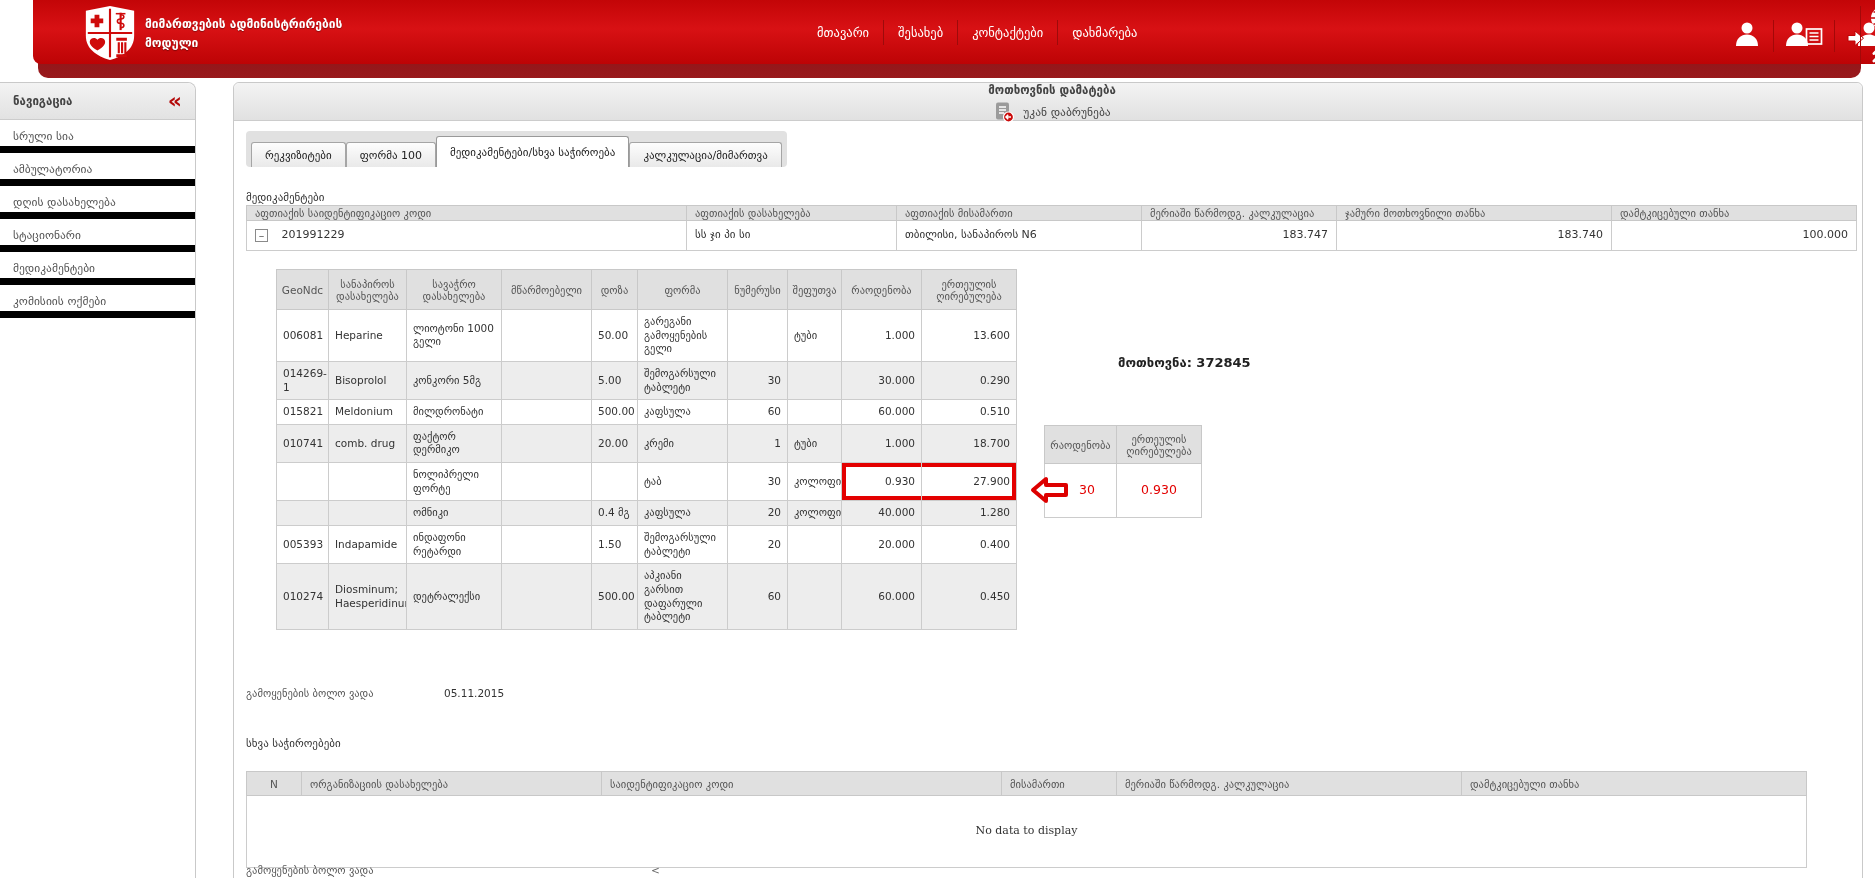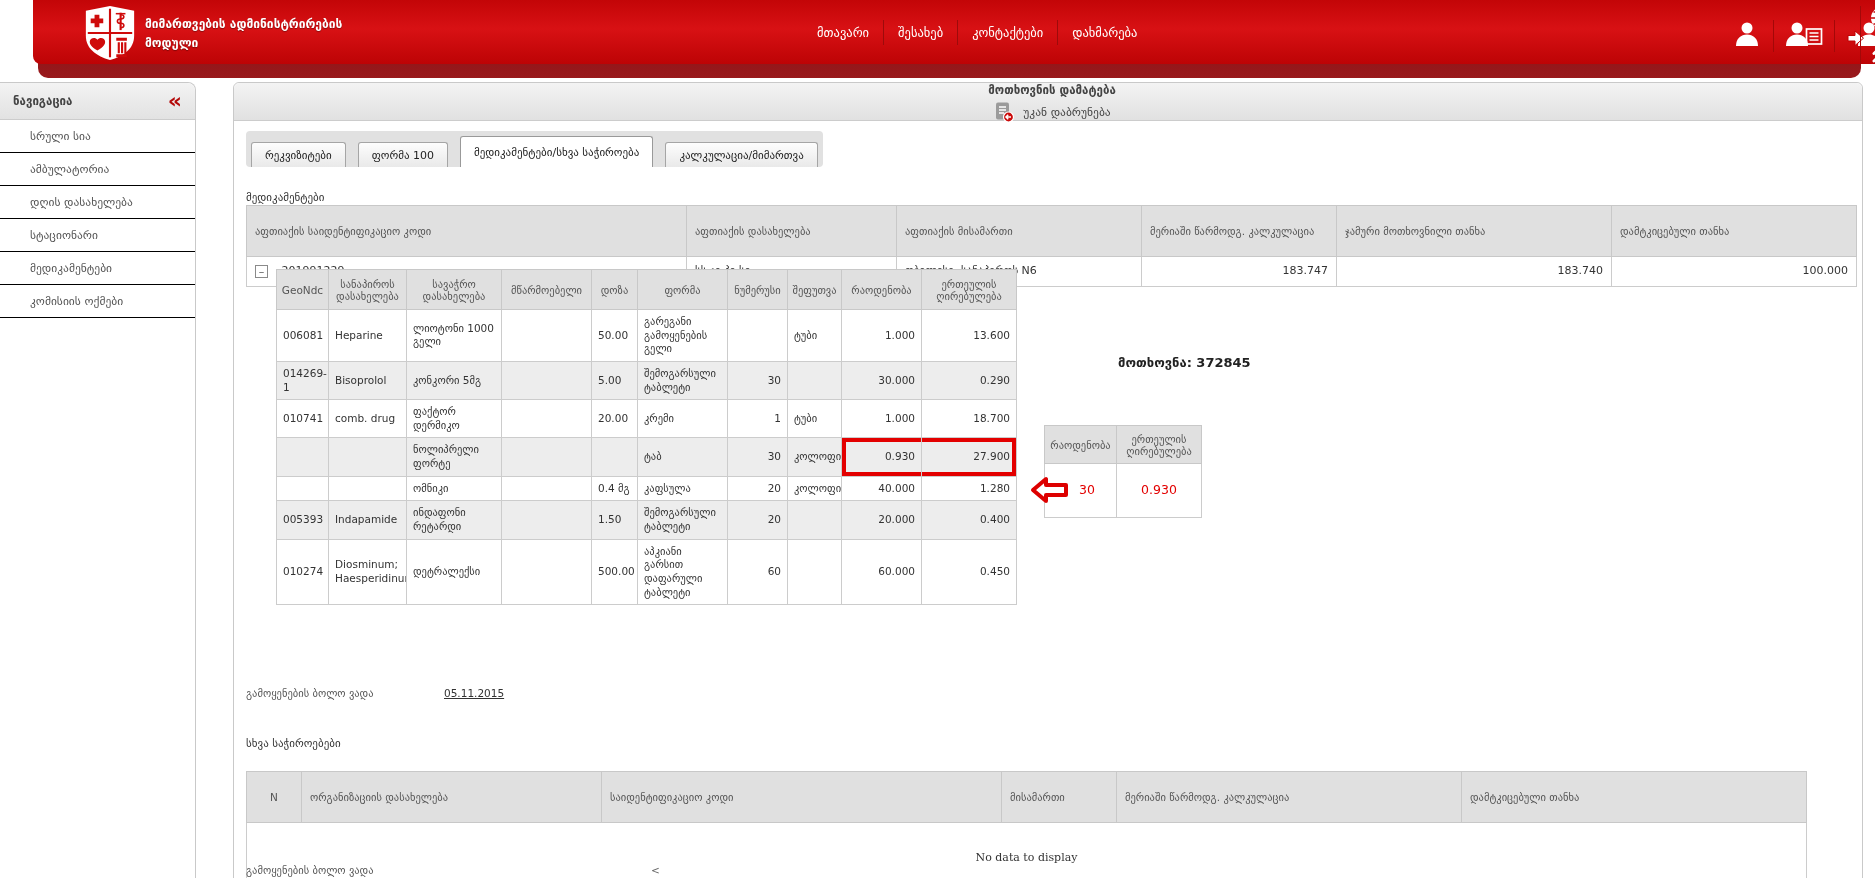--- a/index.html
+++ b/index.html
@@ -29,46 +29,46 @@
   .chev-box{ position:absolute; left:1838px; top:44px; cursor:pointer; }
 
   
   .sidebar{ position:absolute; left:0; top:82px; width:196px; height:877px;
     background:#fff; border:1px solid #c9c9c9; border-left:none; border-radius:0 8px 8px 0; }
   .sidebar-header{ height:37px; display:flex; align-items:center; justify-content:space-between;
     padding:0 13px; background:linear-gradient(180deg,#f3f3f3,#e2e2e2);
     border-bottom:1px solid #ccc; border-radius:0 8px 0 0;
     font-size:11.5px; font-weight:bold; color:#444; }
   .collapse-glyph{ color:#b30909; font-size:22px; font-weight:bold; line-height:20px; cursor:pointer; }
-  .side-item{ height:33px; line-height:33px; padding-left:30px; font-size:11.5px; color:#555;
-    border-bottom:1px solid #000000; cursor:pointer; background:#fff; }
+  .side-item{ height:33px; line-height:33px; padding-left:13px; font-size:11.5px; color:#555;
+    border-bottom:7px solid #000000; cursor:pointer; background:#fff; }
 
   
   .main{ position:absolute; left:233px; top:82px; width:1630px; height:800px;
     background:#fff; border:1px solid #c9c9c9; border-radius:6px 6px 0 0; }
   .main-header{ height:38px; display:flex; align-items:center; justify-content:space-between;
     padding:0 10px 0 18px; background:linear-gradient(180deg,#f3f3f3,#e1e1e1);
     border-bottom:1px solid #ccc; border-radius:6px 6px 0 0;
     font-size:11.5px; font-weight:bold; color:#444;flex-direction:column; }
   .back-btn{ display:flex; align-items:center; gap:8px; font-size:11.5px; font-weight:normal;
     color:#444; cursor:pointer; padding:4px 8px; }
 
   .tab-strip{ position:absolute; left:12px; top:48px; display:inline-flex; align-items:flex-end;
-    gap:12px; background:#e1e1e1; border-radius:4px; padding:5px 5px 0 5px; }
+    gap:0; background:#e1e1e1; border-radius:4px; padding:5px 5px 0 5px; }
   .tab{ background:linear-gradient(180deg,#fdfdfd,#e9e9e9); border:1px solid #a5a5a5;
     border-bottom:none; border-radius:3px 3px 0 0; height:25px; line-height:25px;
     padding:0 13px; font-size:11px; color:#222; cursor:pointer; white-space:nowrap; }
   .tab.active{ background:#fff; height:31px; line-height:31px; border-color:#999; }
 
   .section-label{ position:absolute; left:12px; font-size:11px; color:#333; }
 
   
   table{ border-collapse:collapse; table-layout:fixed; }
   th{ background:#e0e0e0; color:#555; font-weight:normal; font-size:10.5px;
-    border:1px solid #c8c8c8; padding:19px 8px; text-align:left; }
+    border:1px solid #c8c8c8; padding:1px 8px; text-align:left; }
   td{ border:1px solid #ccc; font-size:10.5px; color:#333; padding:4px 8px;
     vertical-align:middle; line-height:1.3; background:#fff; overflow:hidden; }
   .num{ text-align:right; }
 
   .pharmacy-table{ position:absolute; left:12px; top:122px; width:1610px; }
   .pharmacy-table td{ height:30px; font-size:11px; }
   .collapse-box{ display:inline-block; width:13px; height:13px; line-height:11px;
     border:1px solid #8a8a8a; background:#fff; color:#555; font-size:11px;
     text-align:center; margin-right:10px; vertical-align:middle; cursor:pointer; }
 
@@ -84,21 +84,21 @@
 
   .annotation-wrap{ position:absolute; left:810px; top:342px; width:157px; }
   .annotation-table{ width:157px; }
   .annotation-table th{ text-align:center; vertical-align:middle; padding:4px 2px; height:38px; }
   .annotation-table td{ height:54px; color:#e30000; font-size:12.5px; }
   .annotation-qty{ padding-left:34px; }
   .annotation-cost{ text-align:center; }
   .arrow-annot{ position:absolute; left:-14px; top:50px; }
 
   .expiry-row{ position:absolute; left:12px; font-size:10.5px; color:#555; }
-  .expiry-row .val{ position:absolute; left:198px; top:0; color:#333; white-space:nowrap;text-decoration:underline; }
+  .expiry-row .val{ position:absolute; left:198px; top:0; color:#333; white-space:nowrap; }
   .expiry-row .marker{ position:absolute; left:405px; top:0; color:#666; cursor:pointer; }
 
   .needs-table{ position:absolute; left:12px; top:688px; width:1560px; }
   .needs-table th{ height:24px; }
   .needs-table th.c{ text-align:center; }
   .empty-cell{ height:72px; text-align:center; font-family:"DejaVu Serif", serif;
     font-size:11px; color:#333;margin-left:20px; }
 </style>
 </head>
 <body>
@@ -292,20 +292,32 @@
             <td>კონკორი 5მგ</td>
             <td></td>
             <td>5.00</td>
             <td>შემოგარსული ტაბლეტი</td>
             <td class="num">30</td>
             <td></td>
             <td class="num">30.000</td>
             <td class="num">0.290</td>
           </tr>
           <tr>
+            <td>015821</td>
+            <td>Meldonium</td>
+            <td>მილდრონატი</td>
+            <td></td>
+            <td>500.00</td>
+            <td>კაფსულა</td>
+            <td class="num">60</td>
+            <td></td>
+            <td class="num">60.000</td>
+            <td class="num">0.510</td>
+          </tr>
+          <tr>
             <td>010741</td>
             <td>comb. drug</td>
             <td>ფაქტორ დერმიკო</td>
             <td></td>
             <td>20.00</td>
             <td>კრემი</td>
             <td class="num">1</td>
             <td>ტუბი</td>
             <td class="num">1.000</td>
             <td class="num">18.700</td>

